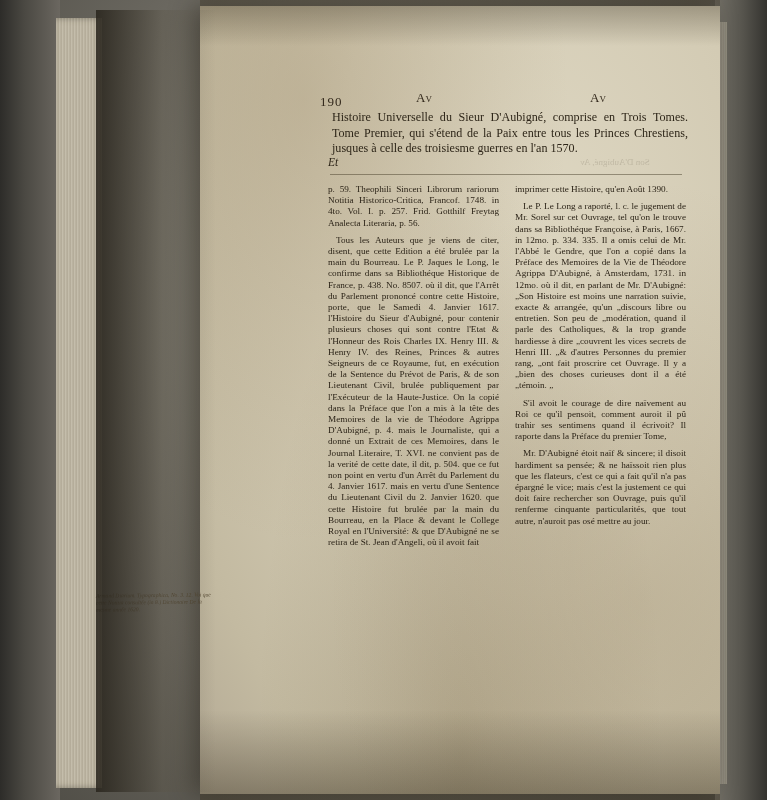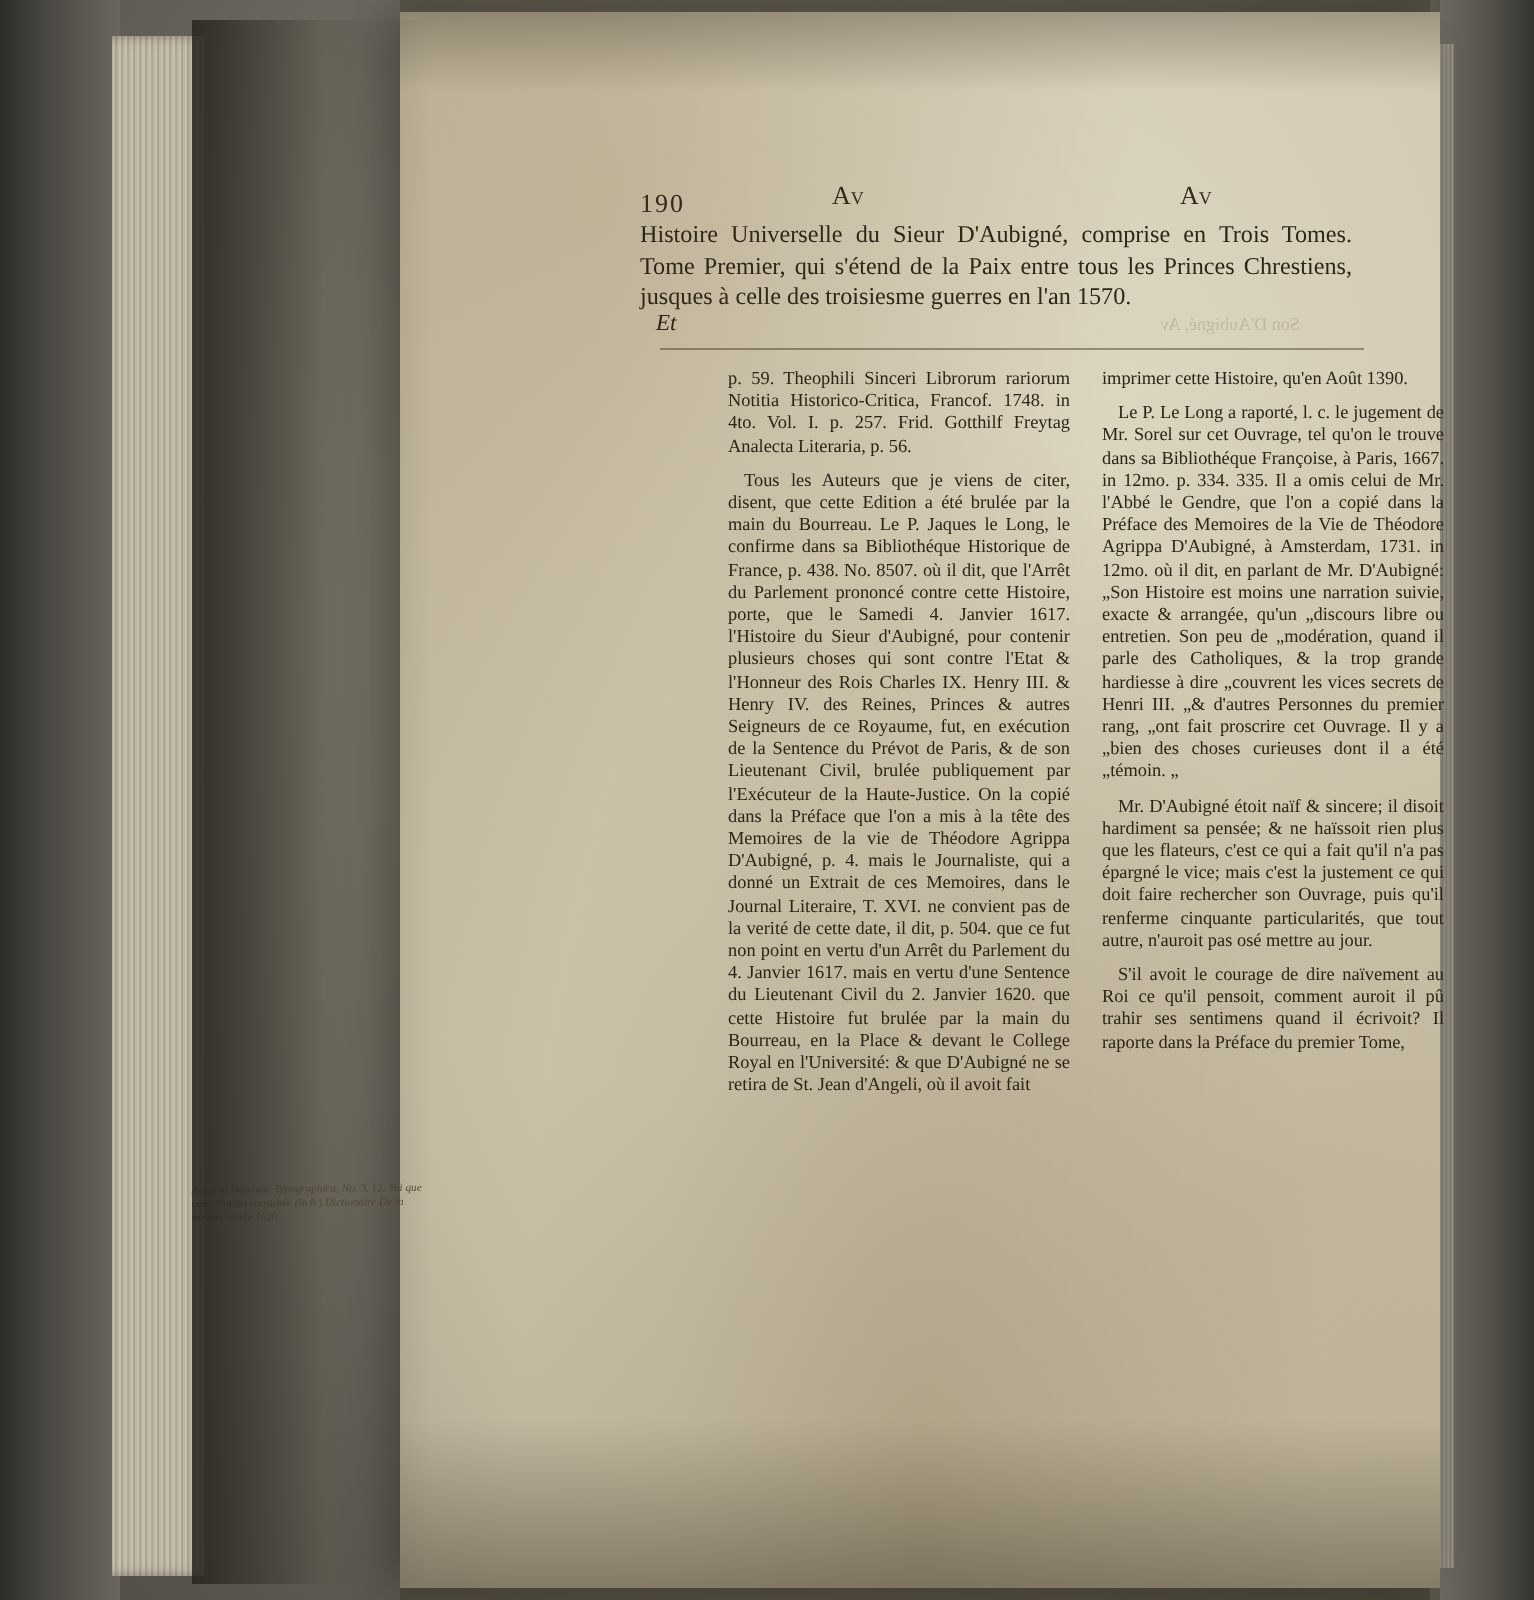--- a/index.html
+++ b/index.html
@@ -105,21 +105,21 @@
   }
   .header-word-b {
     position: absolute;
     left: 390px; top: 84px;
     font-size: 13px;
     font-variant: small-caps;
     color: #33291c;
   }
   .lead-block {
     position: absolute;
-    left: 120px; top: 104px;
+    left: 132px; top: 104px;
     width: 356px;
     font-size: 12.1px;
     line-height: 15.5px;
     text-align: justify;
     color: #2e2619;
   }
   .lead-et {
     position: absolute;
     left: 128px; top: 150px;
     width: 356px;
@@ -133,21 +133,20 @@
     left: 130px; top: 168px;
     width: 352px; height: 1px;
     background: rgba(60,50,32,0.45);
   }
   .cols {
     position: absolute;
     left: 128px; top: 178px;
     width: 358px;
     display: flex;
     gap: 16px;
-    margin-left: 36px;
   }
   .col {
     width: 171px;
     font-size: 9.2px;
     line-height: 11.2px;
     text-align: justify;
     color: #2c2418;
     -webkit-hyphens: auto;
     hyphens: auto;
   }
@@ -205,22 +204,22 @@
       <div class="rule"></div>
 
       <div class="cols">
         <div class="col">
           <p class="noind">p. 59. Theophili Sinceri Librorum rariorum Notitia Historico-Critica, Francof. 1748. in 4to. Vol. I. p. 257. Frid. Gotthilf Freytag Analecta Literaria, p. 56.</p>
           <p>Tous les Auteurs que je viens de citer, disent, que cette Edition a été brulée par la main du Bourreau. Le P. Jaques le Long, le confirme dans sa Bibliothéque Historique de France, p. 438. No. 8507. où il dit, que l'Arrêt du Parlement prononcé contre cette Histoire, porte, que le Samedi 4. Janvier 1617. l'Histoire du Sieur d'Aubigné, pour contenir plusieurs choses qui sont contre l'Etat &amp; l'Honneur des Rois Charles IX. Henry III. &amp; Henry IV. des Reines, Princes &amp; autres Seigneurs de ce Royaume, fut, en exécution de la Sentence du Prévot de Paris, &amp; de son Lieutenant Civil, brulée publiquement par l'Exécuteur de la Haute-Justice. On la copié dans la Préface que l'on a mis à la tête des Memoires de la vie de Théodore Agrippa D'Aubigné, p. 4. mais le Journaliste, qui a donné un Extrait de ces Memoires, dans le Journal Literaire, T. XVI. ne convient pas de la verité de cette date, il dit, p. 504. que ce fut non point en vertu d'un Arrêt du Parlement du 4. Janvier 1617. mais en vertu d'une Sentence du Lieutenant Civil du 2. Janvier 1620. que cette Histoire fut brulée par la main du Bourreau, en la Place &amp; devant le College Royal en l'Université: &amp; que D'Aubigné ne se retira de St. Jean d'Angeli, où il avoit fait</p>
         </div>
         <div class="col">
           <p class="noind">imprimer cette Histoire, qu'en Août 1390.</p>
           <p>Le P. Le Long a raporté, l. c. le jugement de Mr. Sorel sur cet Ouvrage, tel qu'on le trouve dans sa Bibliothéque Françoise, à Paris, 1667. in 12mo. p. 334. 335. Il a omis celui de Mr. l'Abbé le Gendre, que l'on a copié dans la Préface des Memoires de la Vie de Théodore Agrippa D'Aubigné, à Amsterdam, 1731. in 12mo. où il dit, en parlant de Mr. D'Aubigné: „Son Histoire est moins une narration suivie, exacte &amp; arrangée, qu'un „discours libre ou entretien. Son peu de „modération, quand il parle des Catholiques, &amp; la trop grande hardiesse à dire „couvrent les vices secrets de Henri III. „&amp; d'autres Personnes du premier rang, „ont fait proscrire cet Ouvrage. Il y a „bien des choses curieuses dont il a été „témoin. „</p>
+          <p>S'il avoit le courage de dire naïvement au Roi ce qu'il pensoit, comment auroit il pû trahir ses sentimens quand il écrivoit? Il raporte dans la Préface du premier Tome,</p>
           <p>Mr. D'Aubigné étoit naïf &amp; sincere; il disoit hardiment sa pensée; &amp; ne haïssoit rien plus que les flateurs, c'est ce qui a fait qu'il n'a pas épargné le vice; mais c'est la justement ce qui doit faire rechercher son Ouvrage, puis qu'il renferme cinquante particularités, que tout autre, n'auroit pas osé mettre au jour.</p>
-          <p>S'il avoit le courage de dire naïvement au Roi ce qu'il pensoit, comment auroit il pû trahir ses sentimens quand il écrivoit? Il raporte dans la Préface du premier Tome,</p>
         </div>
       </div>
 
     </div>
   </div>
 
   <div class="marginalia">Armand Diarium. Typographica, No. 3. 12. Voi que cette Notitia consultée (in 8.) Dictionaire De la mesme année 1620.</div>
 
   <div class="gutter-shadow"></div>
   <div class="page-top-shadow"></div>

